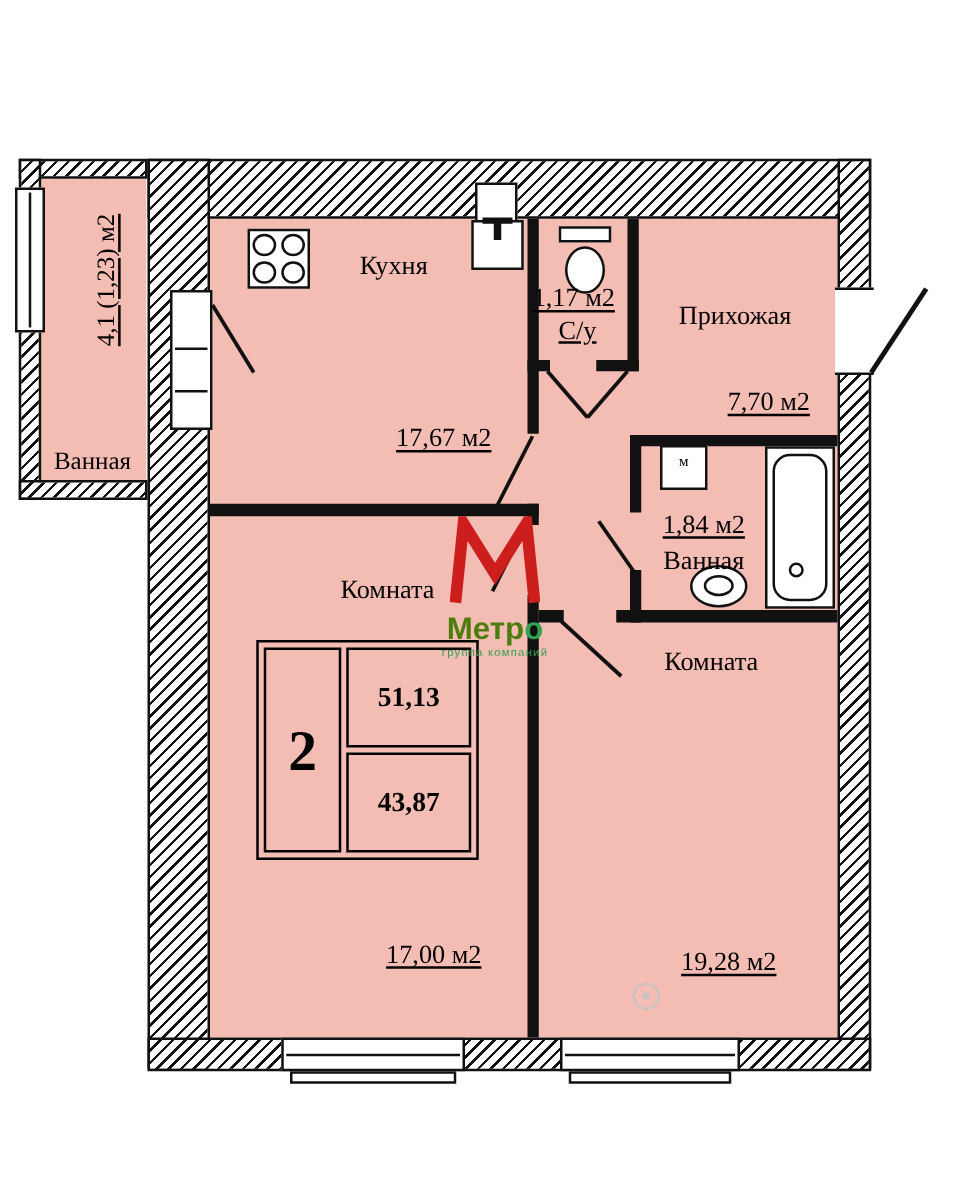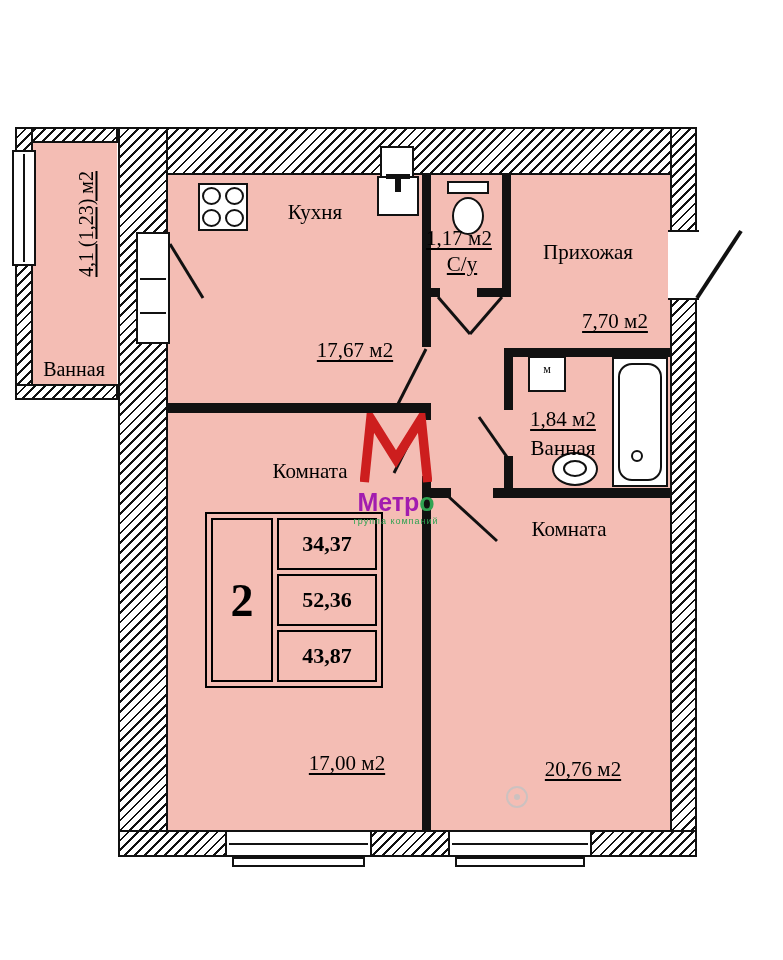--- a/index.html
+++ b/index.html
@@ -24,21 +24,21 @@
   .spec-table{position:absolute;left:205px;top:512px;width:178px;height:176px;
               border:2px solid #000;box-sizing:border-box;display:flex;gap:4px;padding:4px;}
   .spec-left{flex:0 0 62px;border:2px solid #000;box-sizing:border-box;display:flex;
              align-items:center;justify-content:center;font-size:46px;font-weight:bold;}
   .spec-rows{flex:1;display:flex;flex-direction:column;gap:4px;}
   .spec-cell{flex:1;border:2px solid #000;box-sizing:border-box;display:flex;
              align-items:center;justify-content:center;font-size:22px;font-weight:bold;}
   .watermark{position:absolute;left:348px;top:413px;width:96px;text-align:center;
              font-family:"Liberation Sans",sans-serif;}
   .brand{font-size:25px;font-weight:bold;line-height:1.05;}
-  .brand .red{color:#a21caf;}
+  .brand .red{color:#4d7c0f;}
   .brand .green{color:#2fa352;}
   .brand-sub{font-size:9px;color:#2fa352;letter-spacing:1px;margin-top:1px;}
   .overlay-svg{position:absolute;left:0;top:0;pointer-events:none;}
   .washer-label{position:absolute;left:528px;top:362px;width:38px;text-align:center;
                 font-size:12px;color:#000;}
   .site-mark{position:absolute;left:506px;top:786px;width:22px;height:22px;border:2px solid #c3c3c3;
              border-radius:50%;box-sizing:border-box;opacity:.8;}
   .site-mark div{position:absolute;left:6px;top:6px;width:6px;height:6px;background:#c3c3c3;border-radius:50%;}
   .innerline-v{position:absolute;left:50%;top:2px;bottom:2px;width:2px;background:#111;transform:translateX(-50%);}
   .innerline-h{position:absolute;top:50%;left:2px;right:2px;height:2px;background:#111;transform:translateY(-50%);}
@@ -127,27 +127,26 @@
   <div class="label area-label" style="left:355px;top:338px;">17,67 м2</div>
   <div class="label area-label" style="left:459px;top:226px;">1,17 м2</div>
   <div class="label" style="left:462px;top:252px;text-decoration:underline;">С/у</div>
   <div class="label" style="left:588px;top:240px;">Прихожая</div>
   <div class="label area-label" style="left:592px;top:309px;margin-left:23px;">7,70 м2</div>
   <div class="label area-label" style="left:563px;top:407px;">1,84 м2</div>
   <div class="label" style="left:563px;top:436px;">Ванная</div>
   <div class="label" style="left:310px;top:459px;">Комната</div>
   <div class="label area-label" style="left:347px;top:751px;">17,00 м2</div>
   <div class="label" style="left:569px;top:517px;">Комната</div>
-  <div class="label area-label" style="left:583px;top:757px;">20,76 м2</div>
+  <div class="label area-label" style="left:583px;top:757px;">19,28 м2</div>
 
   <div class="spec-table">
     <div class="spec-left">2</div>
     <div class="spec-rows">
-      <div class="spec-cell">34,37</div>
-      <div class="spec-cell">52,36</div>
+      <div class="spec-cell">51,13</div>
       <div class="spec-cell">43,87</div>
     </div>
   </div>
 
   <div class="watermark">
     <svg width="72" height="72" viewBox="0 0 100 100">
       <polyline points="6,96 15,8 50,64 85,8 94,96" fill="none" stroke="#cd1e1e" stroke-width="13"></polyline>
     </svg>
     <div class="brand"><span class="red">Метр</span><span class="green">о</span></div>
     <div class="brand-sub">группа компаний</div>

